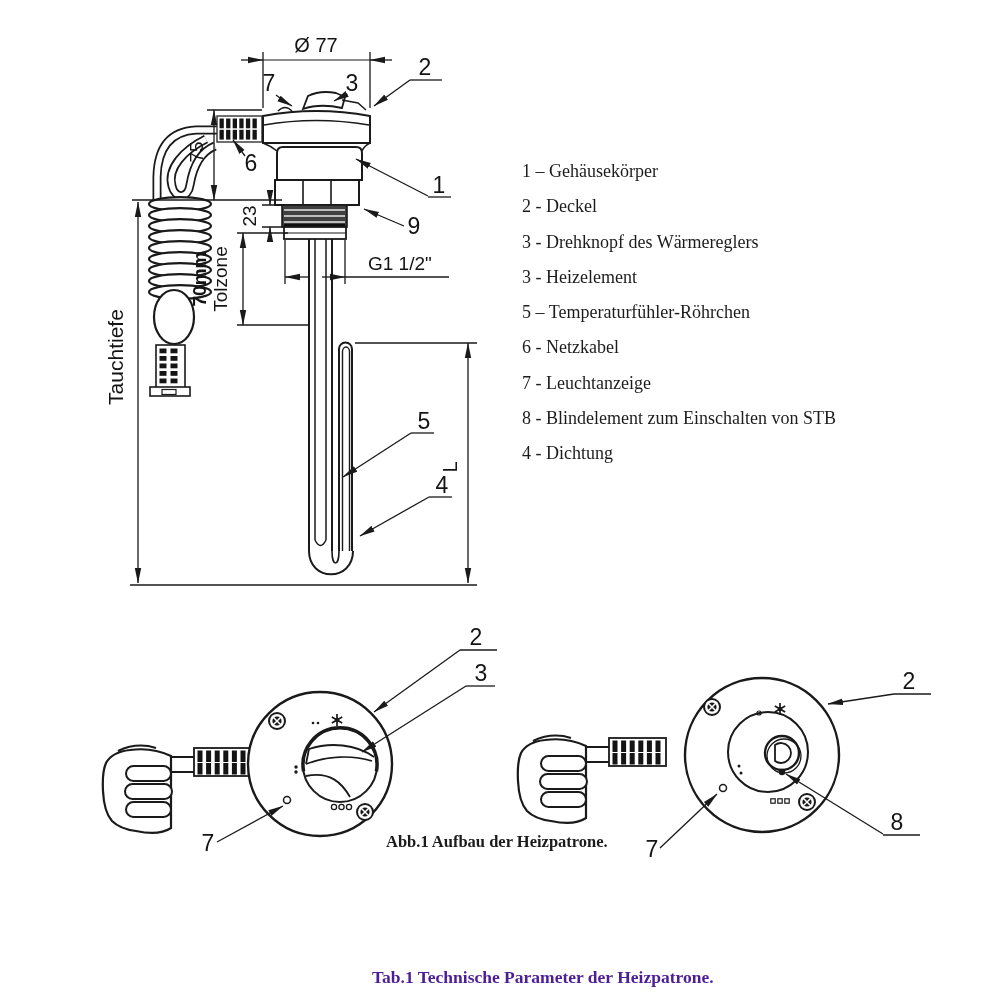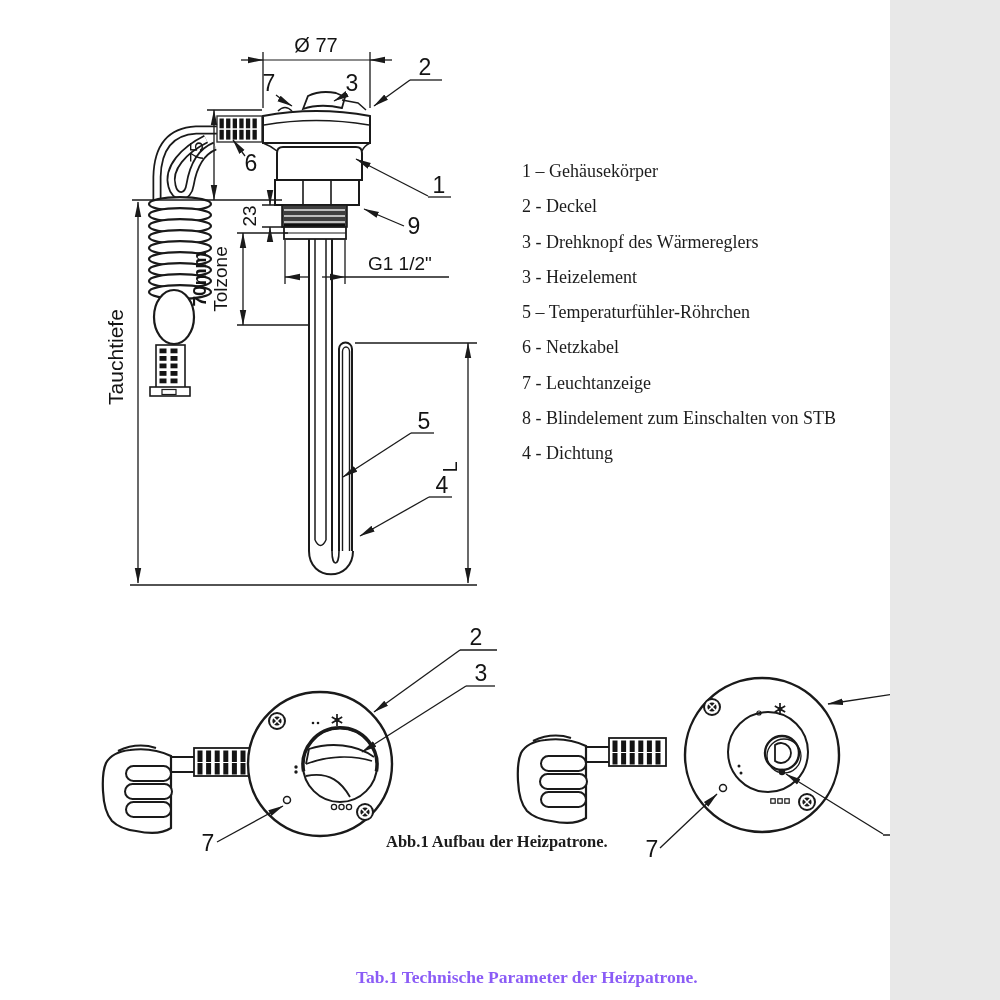--- a/index.html
+++ b/index.html
@@ -1,29 +1,29 @@
 <!DOCTYPE html>
 <html><head>
 <meta charset="utf-8">
 <style>
   html,body{margin:0;padding:0;background:#e8e8e8;}
-  .page{position:relative;width:890px;height:1000px;background:#ffffff;overflow:hidden;
+  .page{position:relative;width:1000px;height:1000px;background:#ffffff;overflow:hidden;
         font-family:"Liberation Sans",sans-serif;}
   svg{position:absolute;left:0;top:0;}
   svg text{fill:#141414;stroke:none;}
   .cnum{font:23px "Liberation Sans",sans-serif;}
   .dim{font:19px "Liberation Sans",sans-serif;}
   .dimBig{font:20px "Liberation Sans",sans-serif;}
   .dimBold{font:700 19px "Liberation Sans",sans-serif;}
   .tief{font:21px "Liberation Sans",sans-serif;}
   .legend{position:absolute;left:514px;top:146px;}
   .legend ul{list-style:none;margin:8px;padding:0;}
   .legend li{font:18px "Liberation Serif",serif;color:#1c1c1c;line-height:35.3px;white-space:nowrap;}
   .cap-fig{position:absolute;left:386px;top:832px;font:700 16.5px "Liberation Serif",serif;color:#1b1b1b;white-space:nowrap;}
-  .cap-tab{position:absolute;left:356px;top:967px;font:700 17.5px "Liberation Serif",serif;color:#8b5cf6;white-space:nowrap;}
+  .cap-tab{position:absolute;left:372px;top:967px;font:700 17.5px "Liberation Serif",serif;color:#4c1d95;white-space:nowrap;}
 </style>
 </head>
 <body>
 
 <div class="page">
 
 <svg width="1000" height="1000" viewBox="0 0 1000 1000">
   <defs>
     <marker id="arr" viewBox="0 0 16 8" markerWidth="16" markerHeight="8" refX="15" refY="4" orient="auto-start-reverse" markerUnits="userSpaceOnUse">
       <path d="M0,0.8 L15.5,4 L0,7.2 Z" fill="#1a1a1a"></path>

